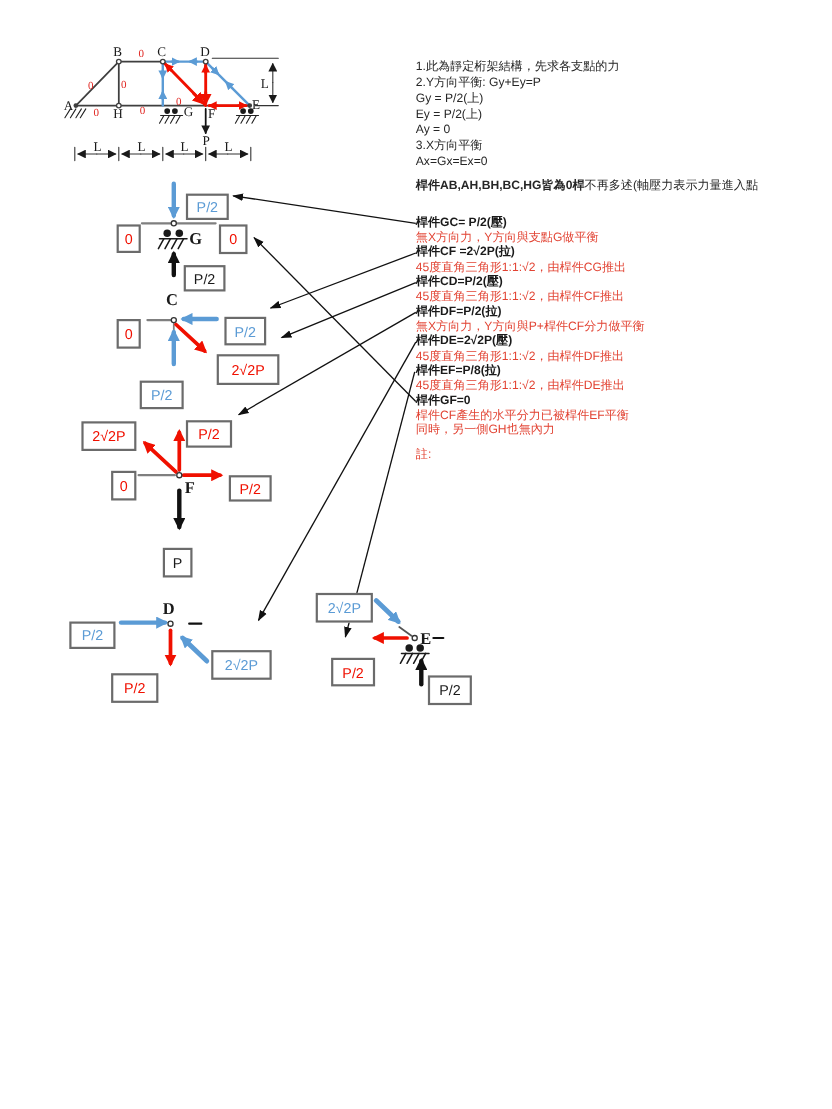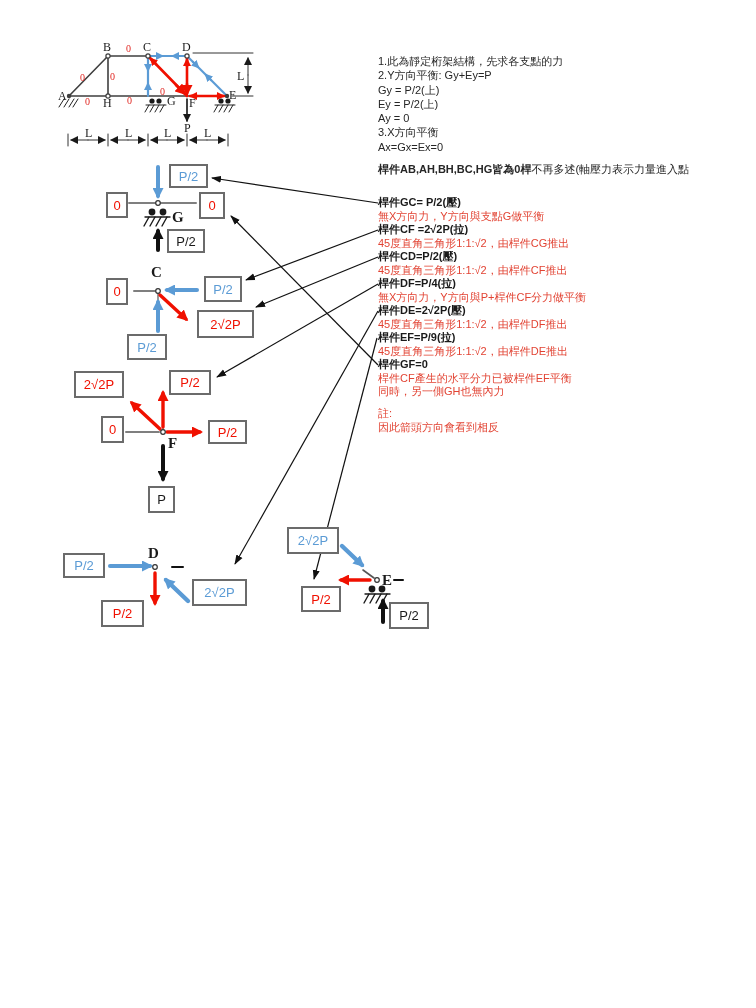--- a/index.html
+++ b/index.html
@@ -1,21 +1,21 @@
 <!DOCTYPE html>
 <html><head>
 <meta charset="utf-8">
 <style>
   html,body{margin:0;padding:0;background:#fff;}
   #canvas{position:relative;width:756px;height:1008px;background:#ffffff;overflow:hidden;
           font-family:"Liberation Sans",sans-serif;}
   svg{position:absolute;left:0;top:0;}
   .lblbox{position:absolute;border:2px solid #6b6b6b;background:#fff;display:flex;
           align-items:center;justify-content:center;font-size:13px;line-height:1;
-          font-family:"Liberation Sans",sans-serif;box-sizing:border-box;}
+          font-family:"Liberation Sans",sans-serif;box-sizing:border-box;margin-top:12px;}
   .t-blue{color:#5b9bd5;} .t-red{color:#f01000;} .t-black{color:#1a1a1a;}
   .txtcol{position:absolute;left:378px;color:#262626;font-size:11px;white-space:nowrap;}
   .ln{line-height:14.3px;}
   .ln2{line-height:15px;}
   .item-t{line-height:13.5px;font-weight:bold;color:#1a1a1a;}
   .item-n{line-height:13.5px;color:#e24333;}
   .fn{line-height:13.5px;color:#e24333;}
   .sl{font-family:"Liberation Serif",serif;fill:#1a1a1a;}
   .zl{font-family:"Liberation Serif",serif;fill:#e02520;font-size:10px;}
 </style>
@@ -325,29 +325,28 @@
   <div class="ln2"><b>桿件AB,AH,BH,BC,HG皆為0桿</b><span>不再多述(軸壓力表示力量進入點</span></div>
 </div>
 
 <div class="txtcol" style="top:196px">
   <div class="item-t">桿件GC= P/2(壓)</div>
   <div class="item-n">無X方向力，Y方向與支點G做平衡</div>
   <div class="item-t">桿件CF =2√2P(拉)</div>
   <div class="item-n">45度直角三角形1:1:√2，由桿件CG推出</div>
   <div class="item-t">桿件CD=P/2(壓)</div>
   <div class="item-n">45度直角三角形1:1:√2，由桿件CF推出</div>
-  <div class="item-t">桿件DF=P/4(拉)</div>
+  <div class="item-t">桿件DF=P/2(拉)</div>
   <div class="item-n">無X方向力，Y方向與P+桿件CF分力做平衡</div>
   <div class="item-t">桿件DE=2√2P(壓)</div>
   <div class="item-n">45度直角三角形1:1:√2，由桿件DF推出</div>
-  <div class="item-t">桿件EF=P/9(拉)</div>
+  <div class="item-t">桿件EF=P/8(拉)</div>
   <div class="item-n">45度直角三角形1:1:√2，由桿件DE推出</div>
   <div class="item-t">桿件GF=0</div>
   <div class="item-n">桿件CF產生的水平分力已被桿件EF平衡</div>
   <div class="item-n">同時，另一側GH也無內力</div>
 </div>
 
 <div class="txtcol" style="top:407px">
   <div class="fn">註:</div>
-  <div class="fn">因此箭頭方向會看到相反</div>
 </div>
 
 </div>
 
 </body></html>

